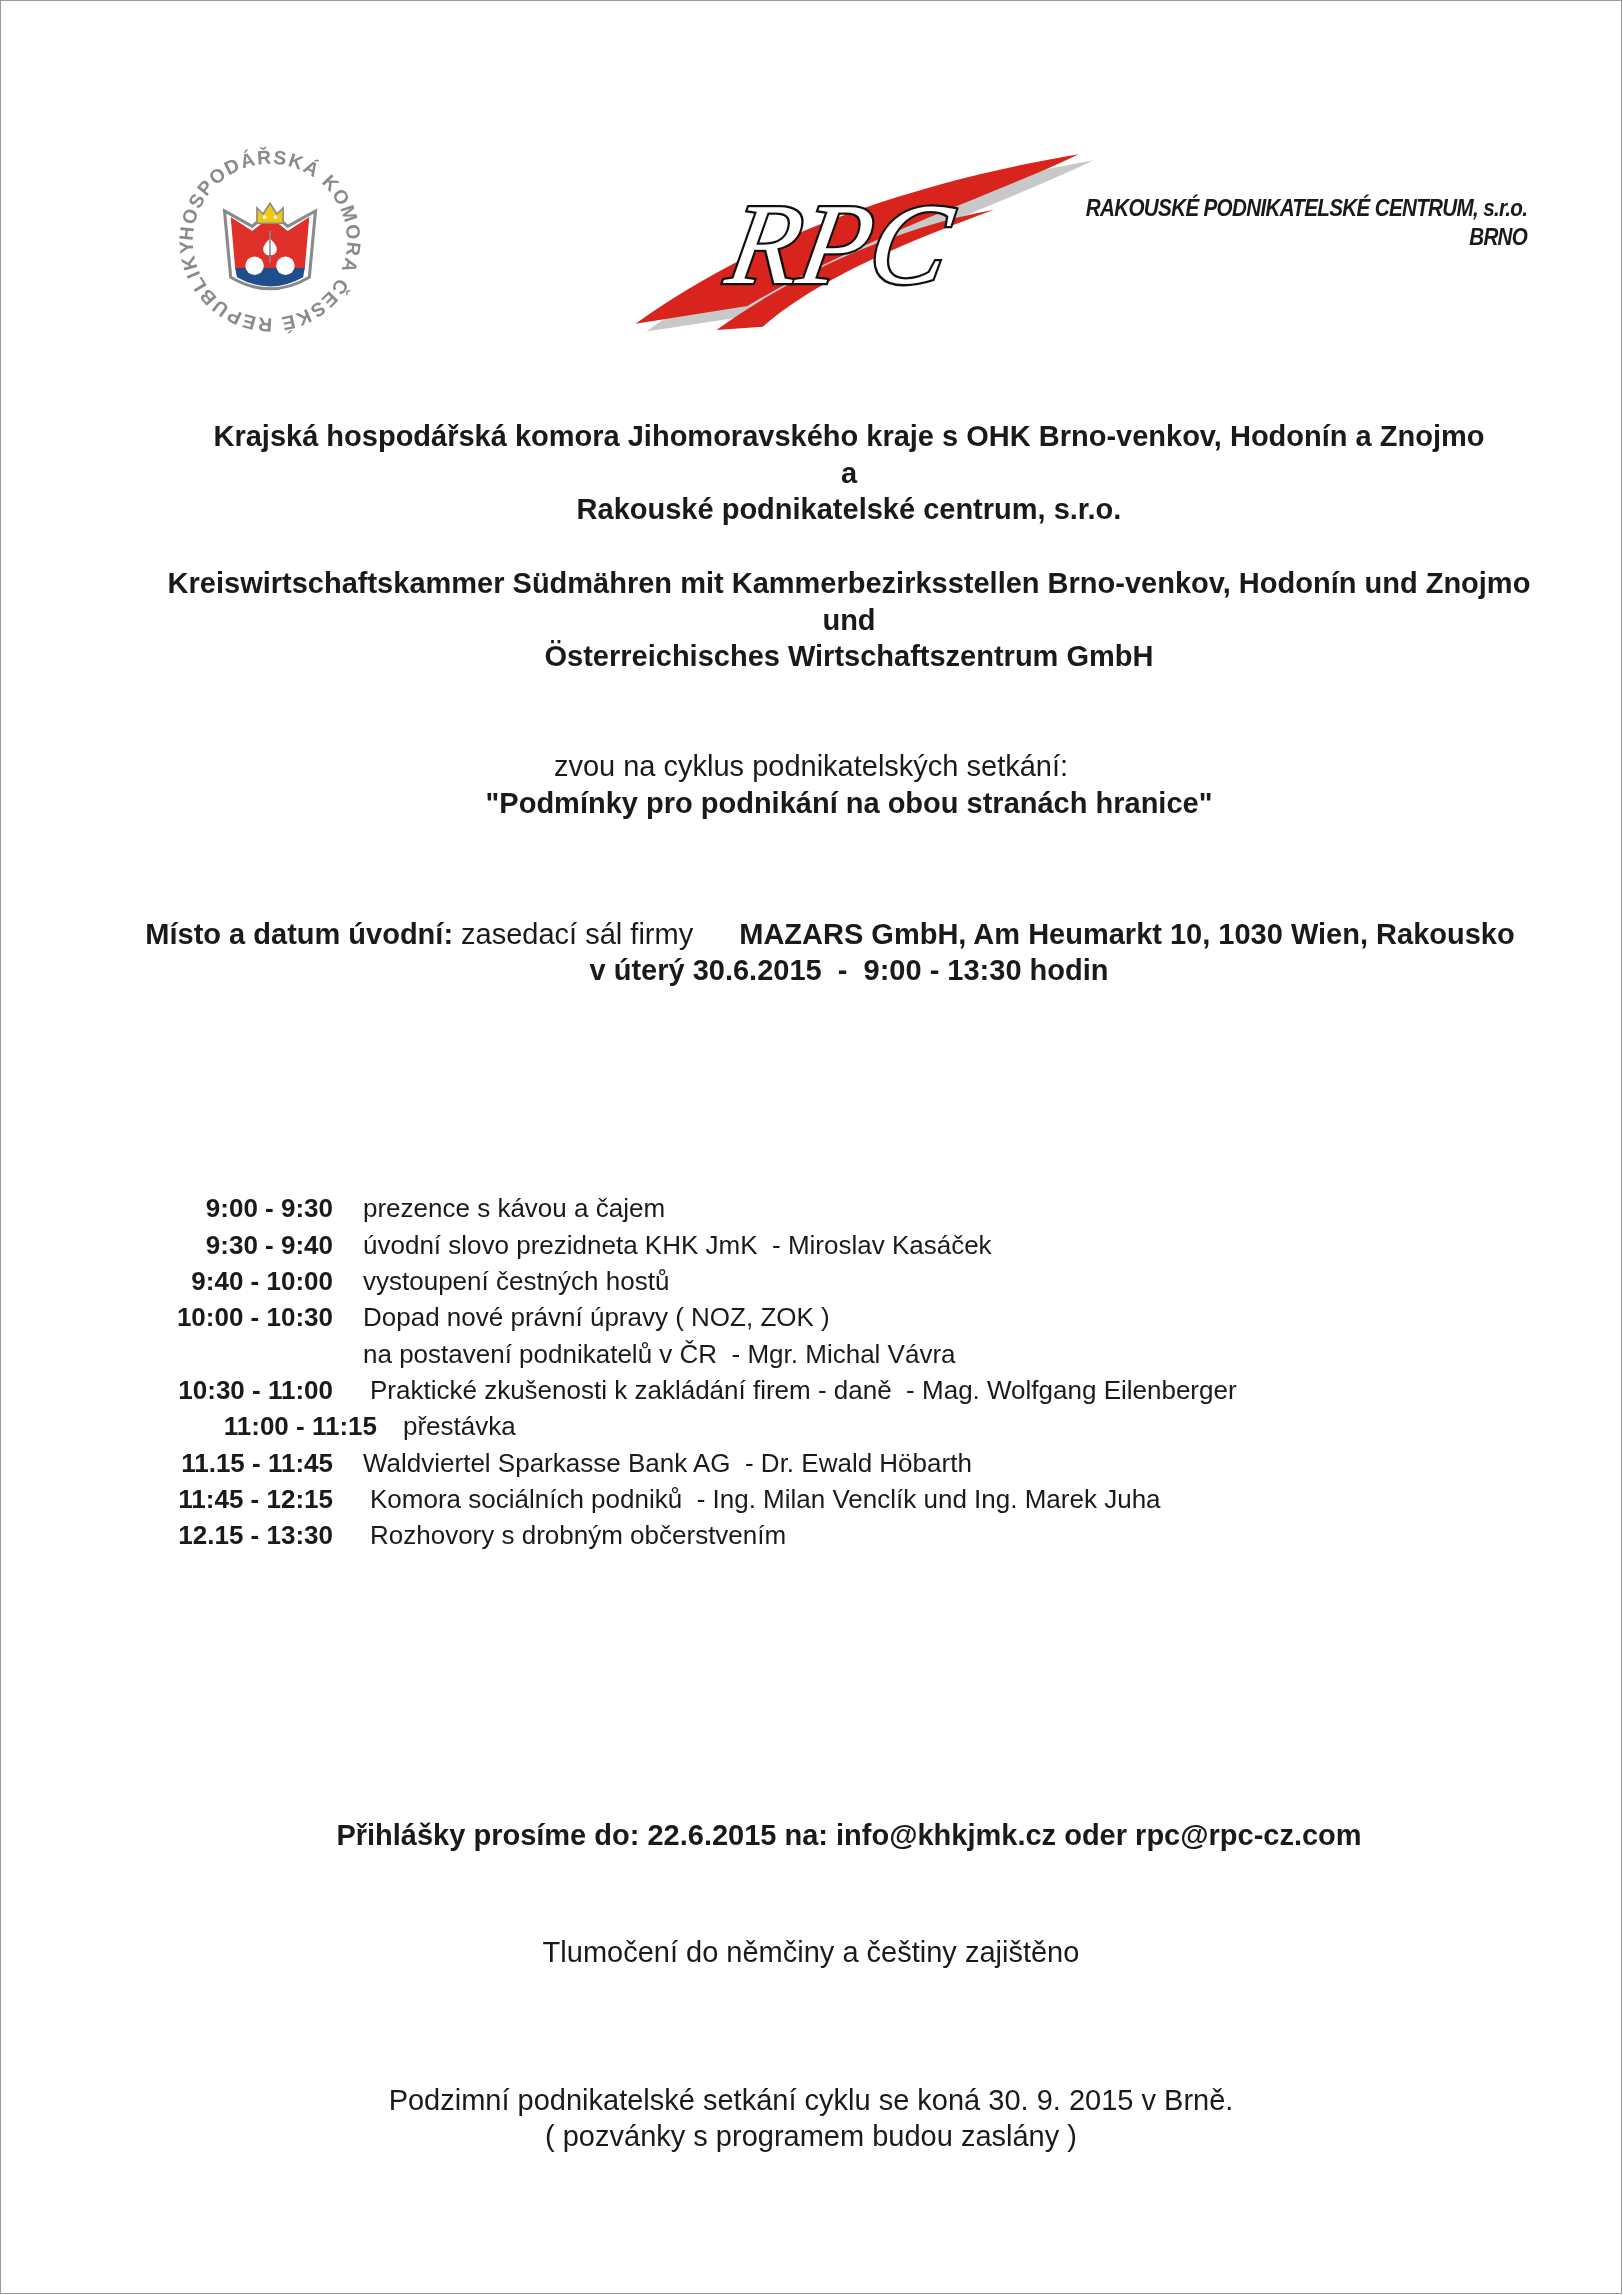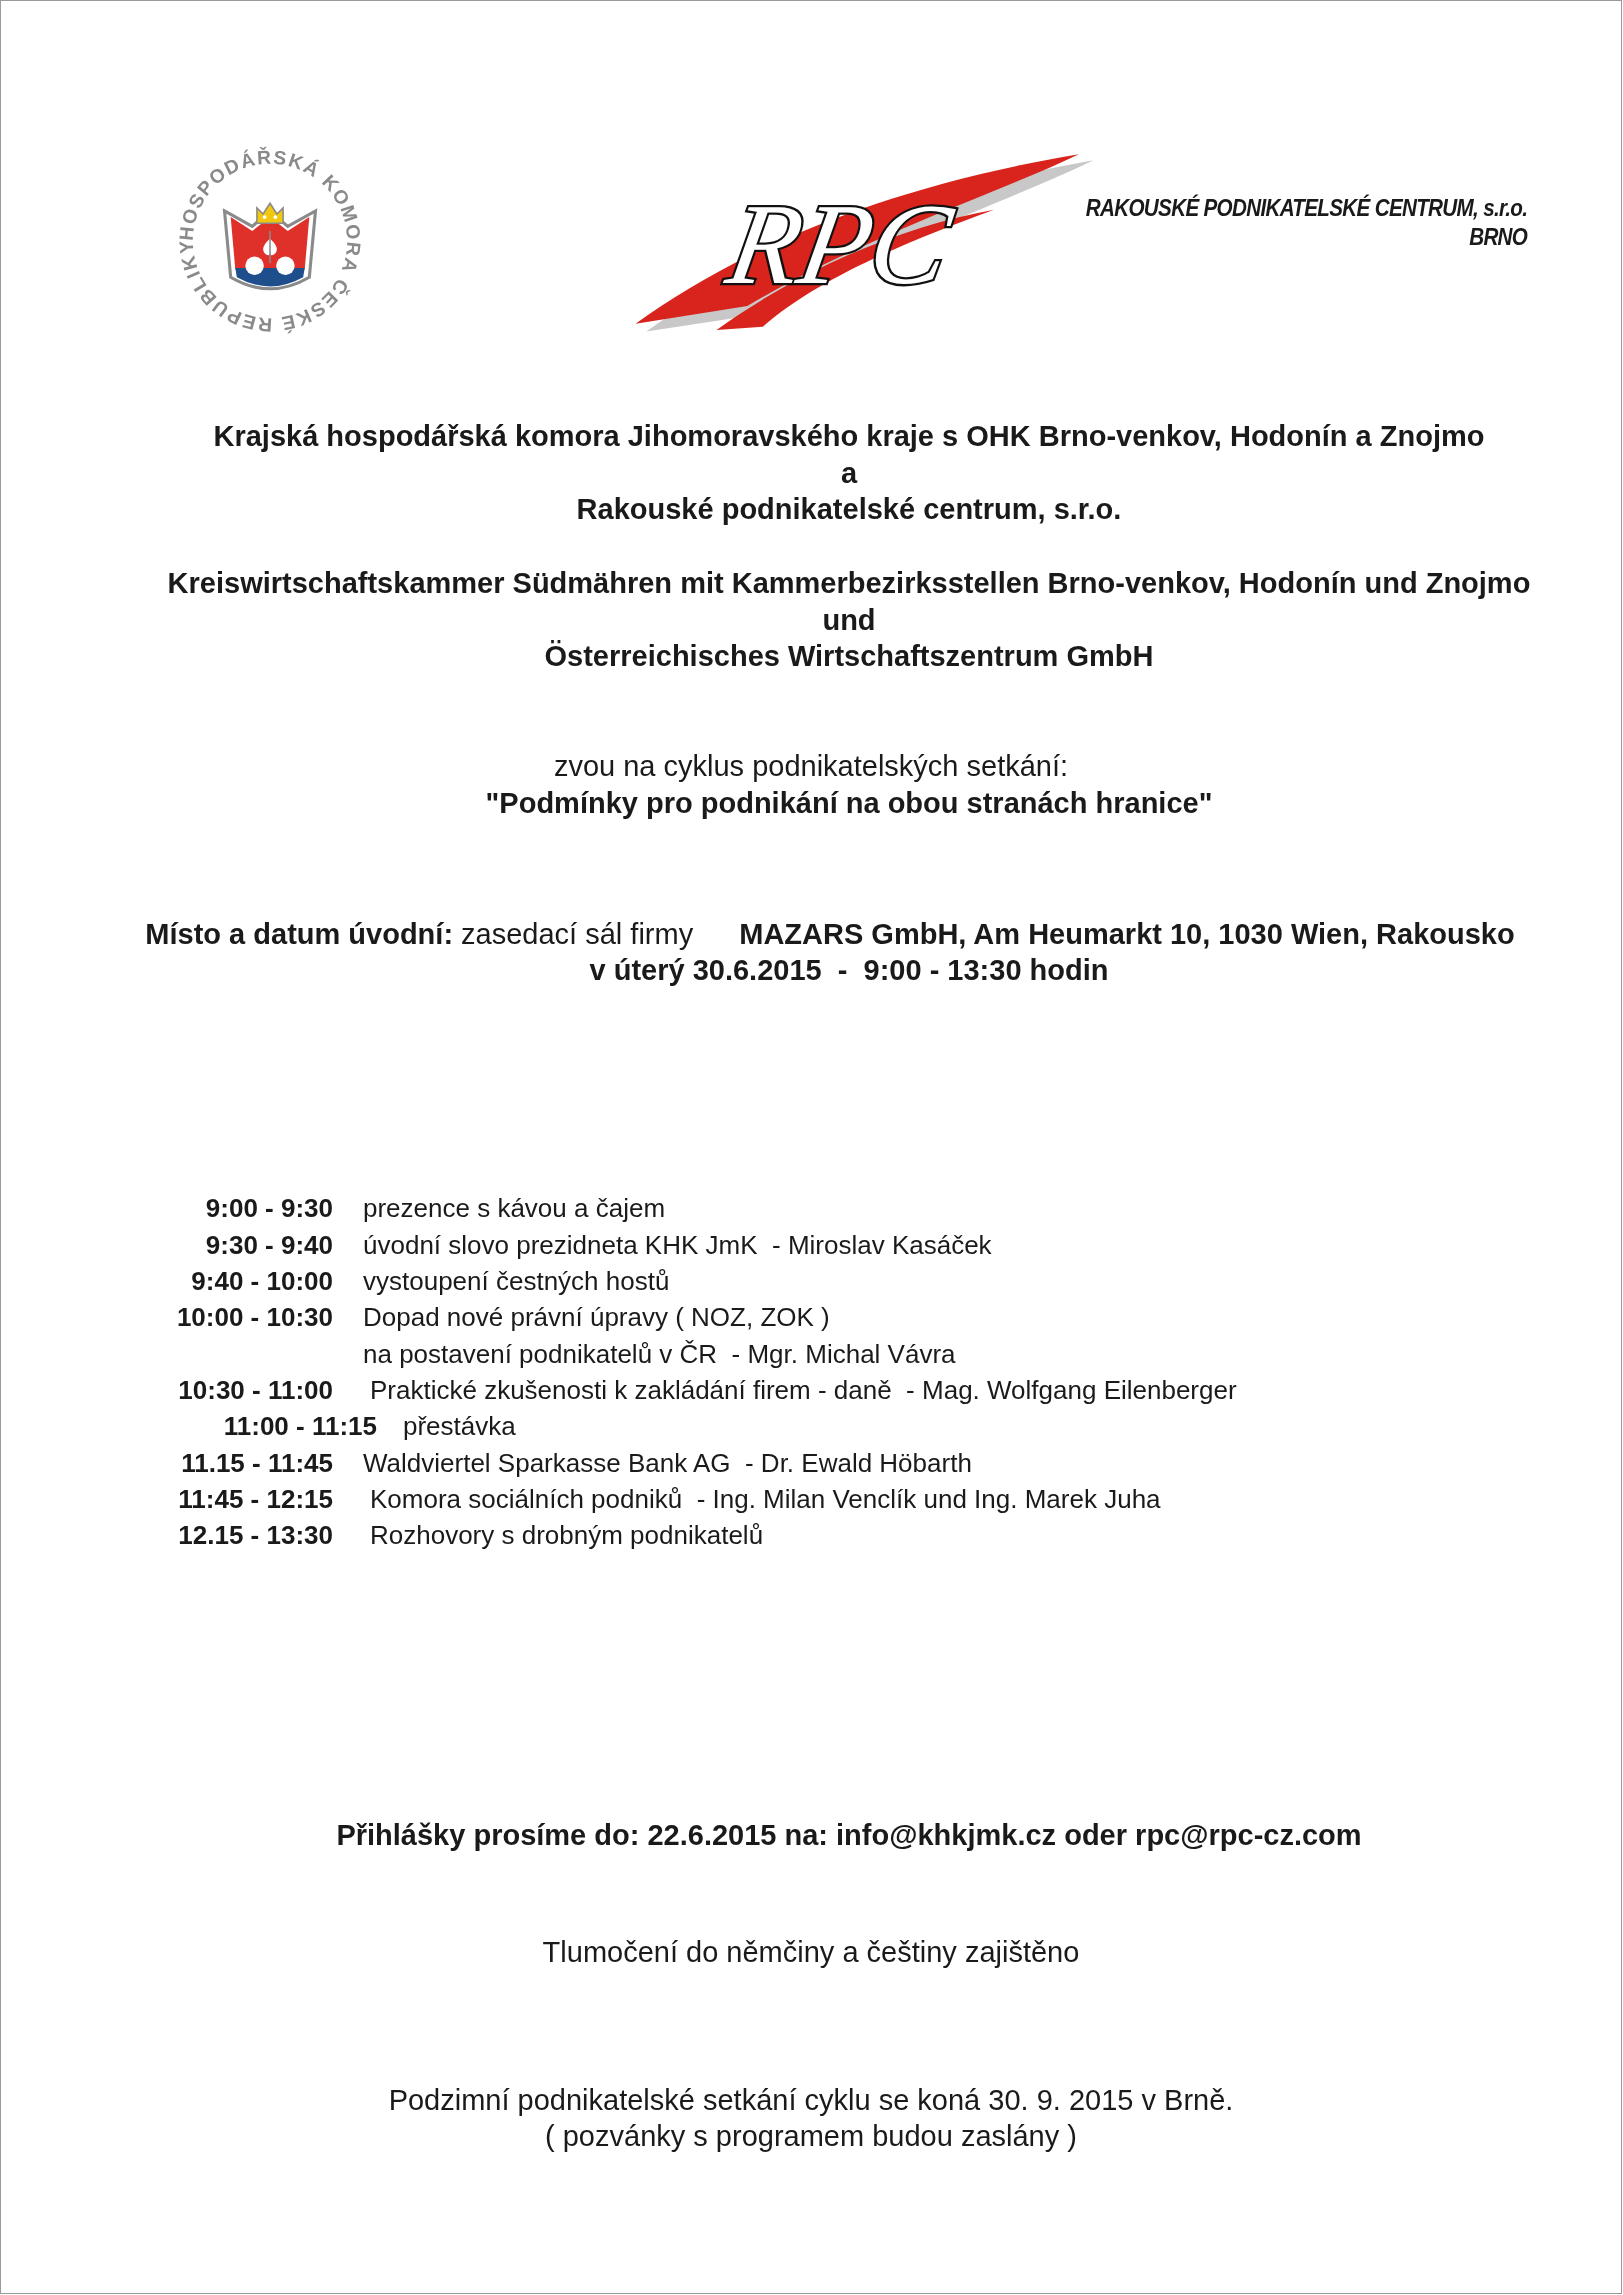--- a/index.html
+++ b/index.html
@@ -117,21 +117,21 @@
       <div class="sched-row" style="top: 1444px;">
         <span class="sched-time">11.15 - 11:45</span>
         <span class="sched-desc" style="white-space: pre;"><span>Waldviertel Sparkasse Bank AG  - </span><span class="speaker">Dr. Ewald Höbarth</span></span>
       </div>
       <div class="sched-row" style="top: 1480px;">
         <span class="sched-time">11:45 - 12:15</span>
         <span class="sched-desc shift" style="white-space: pre;"><span>Komora sociálních podniků  - </span><span class="speaker">Ing. Milan Venclík und Ing. Marek Juha</span></span>
       </div>
       <div class="sched-row" style="top: 1516px;">
         <span class="sched-time">12.15 - 13:30</span>
-        <span class="sched-desc shift" style="white-space: pre;"><span>Rozhovory s drobným podnikatelů</span><span class="speaker"></span></span>
+        <span class="sched-desc shift" style="white-space: pre;"><span>Rozhovory s drobným občerstvením</span><span class="speaker"></span></span>
       </div>
     </div>
 
   <div class="abs center t38 b" style="top:1816px">
     <span style="white-space:pre">Přihlášky prosíme do: 22.6.2015 na: </span><span>info@khkjmk.cz</span><span style="white-space:pre"> oder </span><span>rpc@rpc-cz.com</span>
   </div>
 
   <div class="abs center t38" style="top:1933px">Tlumočení do němčiny a češtiny zajištěno</div>
   <div class="abs center t38" style="top:2081px">Podzimní podnikatelské setkání cyklu se koná 30. 9. 2015 v Brně.</div>
   <div class="abs center t38" style="top:2117px; white-space:pre">( pozvánky s programem budou zaslány )</div>

